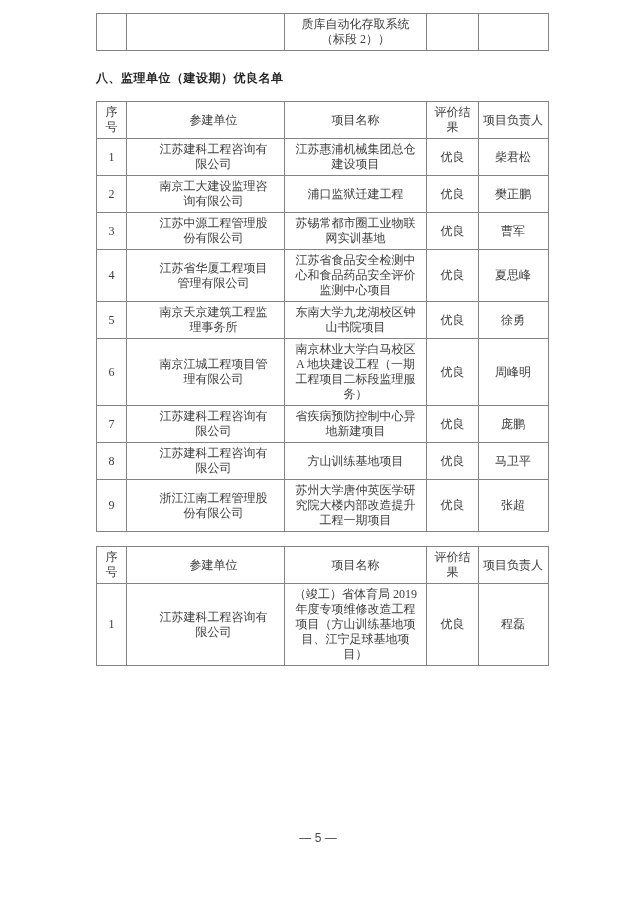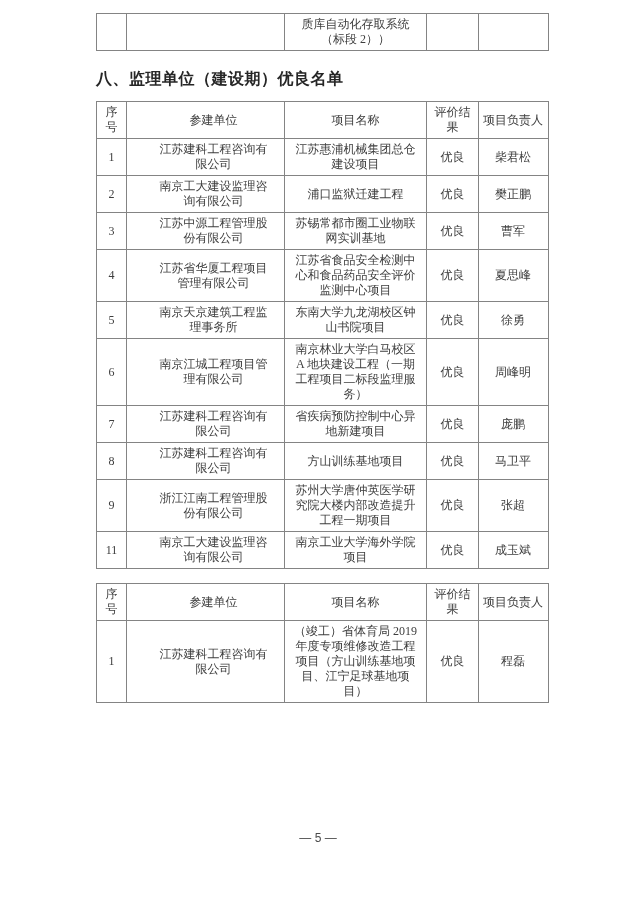--- a/index.html
+++ b/index.html
@@ -4,21 +4,21 @@
 <style>
   html,body { margin:0; padding:0; background:#ffffff; }
   .page {
     position:relative; width:636px; height:900px; margin:0 auto;
     background:#ffffff; overflow:hidden;
     font-family:"Liberation Sans", sans-serif; color:#3d3d3d;
   }
   .content { position:absolute; left:96px; top:0; width:452px;font-family:Liberation Serif, serif; }
   .frag { margin-top:75px; }
   .sec-heading {
-    margin:18px 0 0 0; font-size:16px; line-height:19px;
+    margin:18px 0 0 0; font-size:12px; line-height:19px;
     font-weight:bold; color:#262626; letter-spacing:0.5px;
   }
   .sec-heading.second { margin-top:17px; }
   table.doc {
     margin-top:13px; border-collapse:collapse; table-layout:fixed;
     width:452px; color:#3d3d3d;
   }
   table.doc.second { margin-top:14px; }
   table.doc th, table.doc td {
     border:1px solid #848484; font-size:12px; font-weight:normal;
@@ -135,27 +135,20 @@
             <td>优良</td>
             <td>马卫平</td>
           </tr>
           <tr>
             <td>9</td>
             <td>浙江江南工程管理股份有限公司</td>
             <td>苏州大学唐仲英医学研究院大楼内部改造提升工程一期项目</td>
             <td>优良</td>
             <td>张超</td>
           </tr>
-          <tr>
-            <td>11</td>
-            <td>南京工大建设监理咨询有限公司</td>
-            <td>南京工业大学海外学院项目</td>
-            <td>优良</td>
-            <td>成玉斌</td>
-          </tr>
         </tbody>
     </table>
 
 
     <table class="doc second">
       <colgroup>
         <col style="width:30px">
           <col style="width:158px">
           <col style="width:142px">
         <col style="width:52px">

